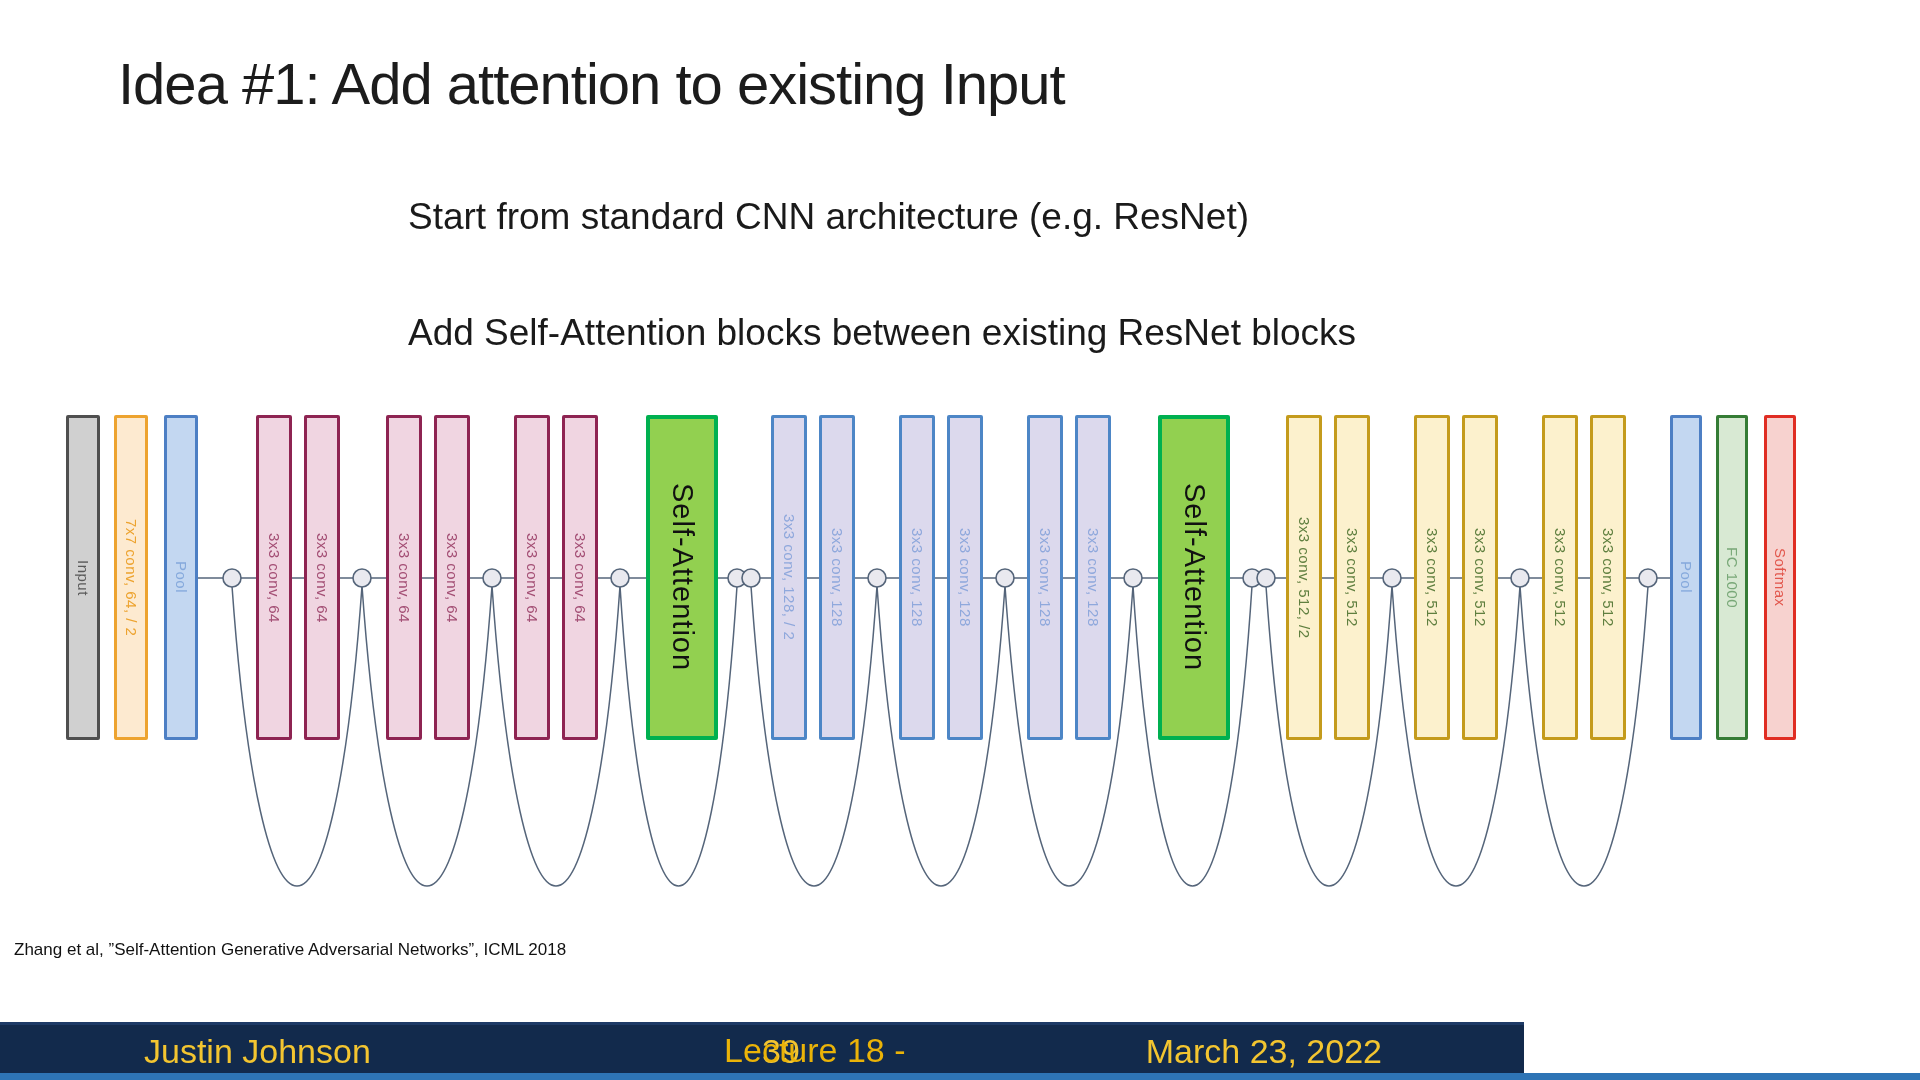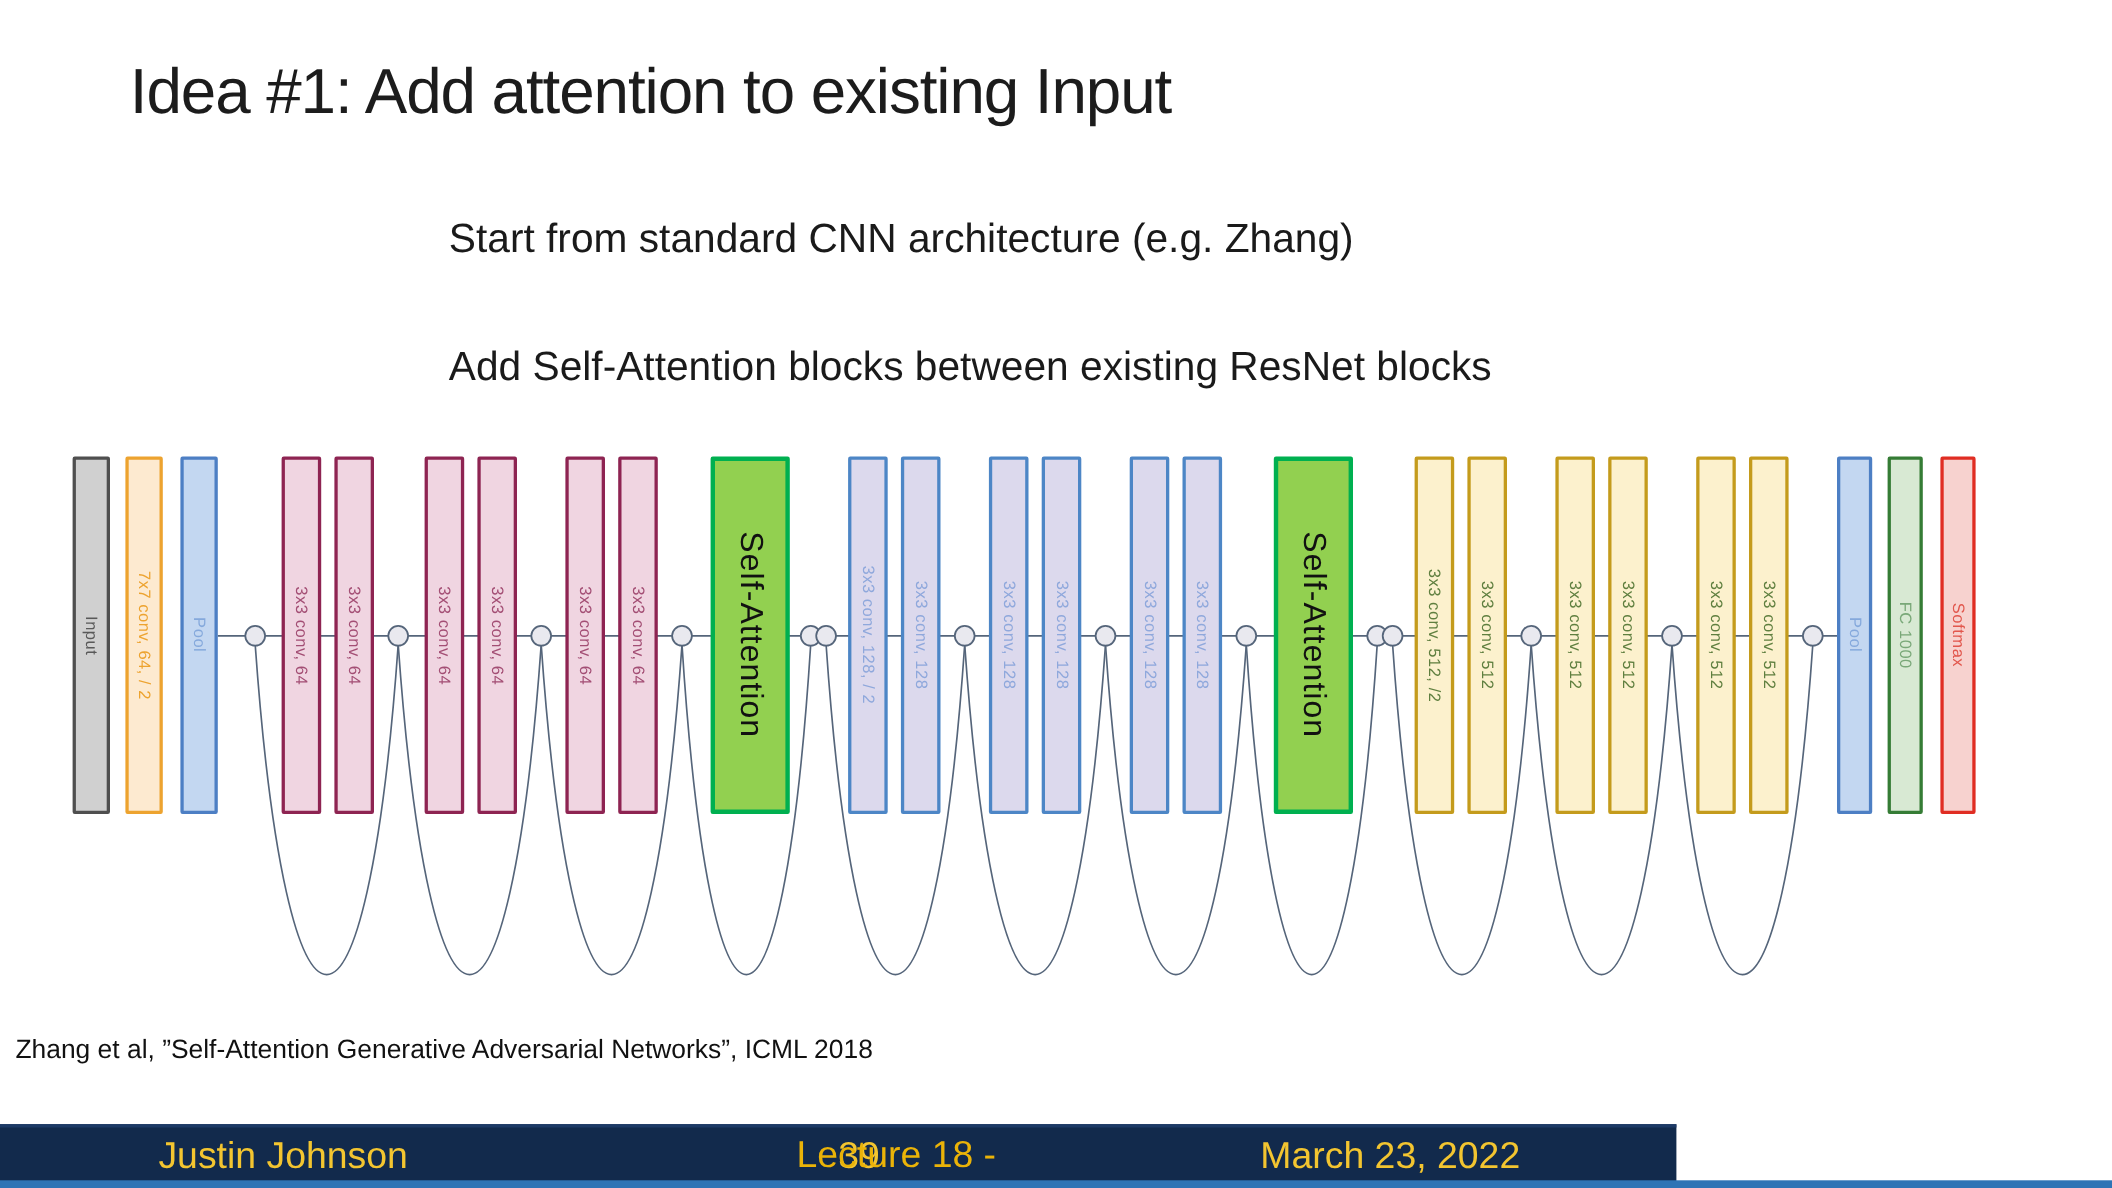--- a/index.html
+++ b/index.html
@@ -12,39 +12,39 @@
   .subtitle.s2{left:408px;top:312px;}
   .diagram{position:absolute;left:0;top:0;width:1920px;height:1080px;}
   .wires{position:absolute;left:0;top:0;}
   .block{position:absolute;top:415px;height:325px;box-sizing:border-box;
          border:3px solid #000;border-radius:2px;display:flex;
          align-items:center;justify-content:center;}
   .block span{writing-mode:vertical-rl;white-space:nowrap;font-size:15px;
          letter-spacing:0.5px;}
   .block.attn{border-width:4px;}
   .block.attn span{font-size:29px;letter-spacing:1px;}
-  .citations{position:absolute;left:14px;top:936px;font-size:24px;color:#111;
+  .citations{position:absolute;left:14px;top:936px;font-size:17px;color:#111;
          line-height:1.62;}
   .footer{position:absolute;left:0;top:1022px;width:1524px;height:51px;
          border-top:3px solid #1d3a66;}
   .footer-accent{position:absolute;left:0;top:1073px;width:1920px;height:7px;}
   .footer span{position:absolute;top:50%;transform:translateY(-50%);
          font-size:34px;white-space:nowrap;}
   .footer .author{left:144px;}
   .footer .center{left:50%;transform:translate(-50%,-50%);}
   .footer .center .num{position:static;transform:none;margin-left:18px;}
   .footer .date{right:142px;}
 </style>
 </head>
 <body>
 
 <div class="slide">
 
   <div class="title">Idea #1: Add attention to existing Input</div>
-  <div class="subtitle s1">Start from standard CNN architecture (e.g. Zhang)</div>
+  <div class="subtitle s1">Start from standard CNN architecture (e.g. ResNet)</div>
   <div class="subtitle s2">Add Self-Attention blocks between existing ResNet blocks</div>
 
   <div class="diagram">
     <svg class="wires" width="1920" height="1080" viewBox="0 0 1920 1080">
         <line x1="198" y1="578" x2="1670" y2="578" stroke="#55657a" stroke-width="1.6"></line>
         <path d="M 232 586 C 260.6 986, 333.4 986, 362 586" fill="none" stroke="#55657a" stroke-width="1.5"></path>
         <path d="M 362 586 C 390.6 986, 463.4 986, 492 586" fill="none" stroke="#55657a" stroke-width="1.5"></path>
         <path d="M 492 586 C 520.16 986, 591.84 986, 620 586" fill="none" stroke="#55657a" stroke-width="1.5"></path>
         <path d="M 620 586 C 645.74 986, 711.26 986, 737 586" fill="none" stroke="#55657a" stroke-width="1.5"></path>
         <path d="M 751 586 C 778.72 986, 849.28 986, 877 586" fill="none" stroke="#55657a" stroke-width="1.5"></path>

